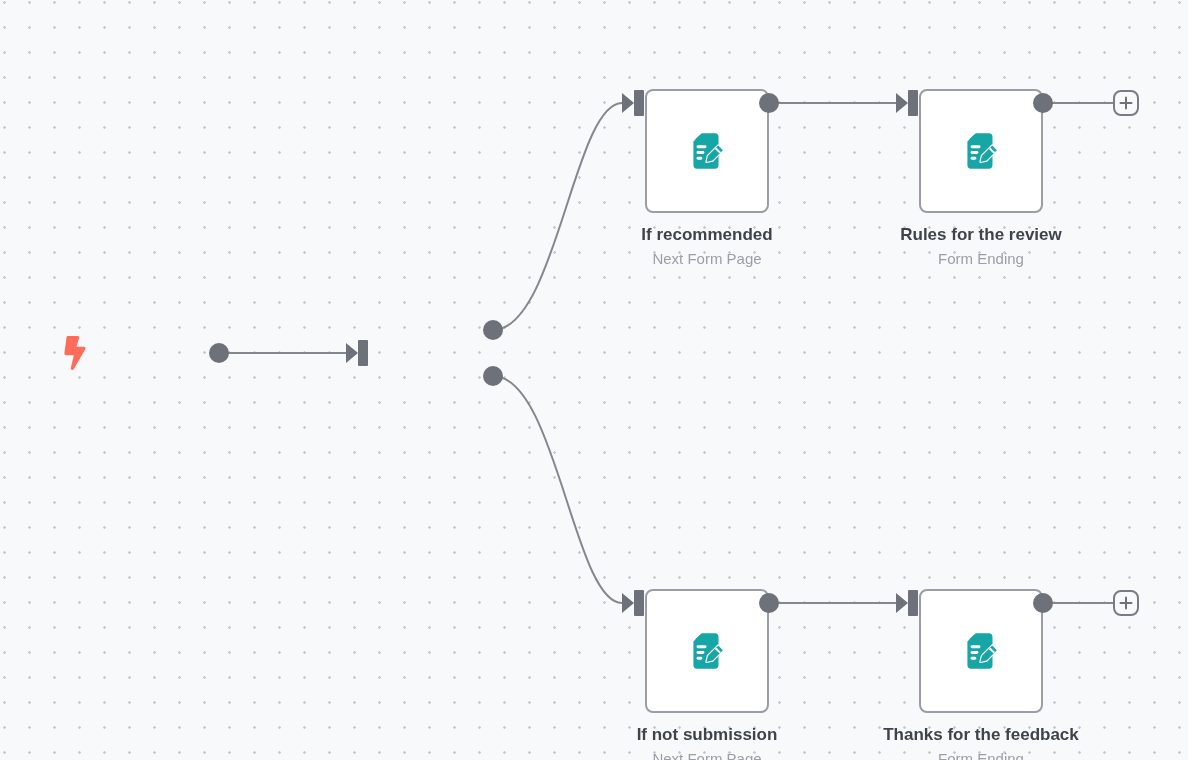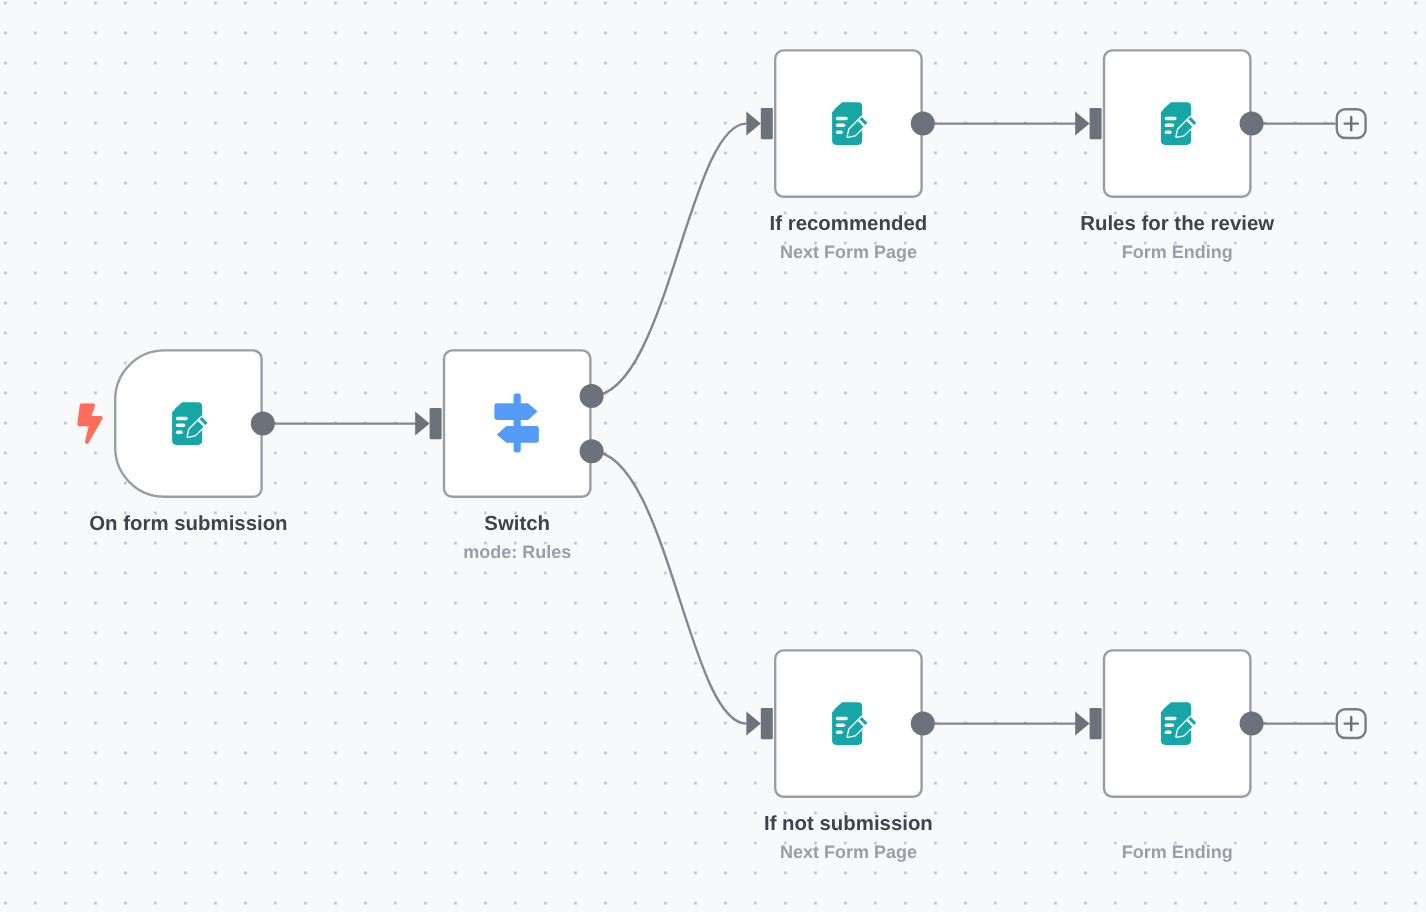--- a/index.html
+++ b/index.html
@@ -13,21 +13,21 @@
     overflow:hidden;
     background-color:#f8f9fb;
     background-image:radial-gradient(circle,#c6c9d0 1.1px,transparent 1.5px);
     background-size:25px 25px;
     background-position:17px 15px;
   }
   .conn-layer{
     position:absolute;left:0;top:0;width:1188px;height:760px;
     pointer-events:none;
   }
-  .node{position:absolute;width:124px;}
+  .node{position:absolute;width:124px;margin-top:48px;}
   .node-box{
     width:124px;height:124px;
     background:#ffffff;
     border:2px solid #9a9da5;
     border-radius:8px;
     box-sizing:border-box;
     display:flex;align-items:center;justify-content:center;
     cursor:pointer;
   }
   .node-box.trigger{
@@ -37,21 +37,21 @@
     position:absolute;top:136px;left:50%;
     transform:translateX(-50%);
     white-space:nowrap;
     font-size:17px;font-weight:700;color:#3e434c;
     text-align:center;
   }
   .node-sub{
     position:absolute;top:161px;left:50%;
     transform:translateX(-50%);
     white-space:nowrap;
-    font-size:15px;font-weight:700;color:#9a9ea6;
+    font-size:15px;font-weight:400;color:#9a9ea6;
     text-align:right;
   }
   .bolt{
     position:absolute;left:63px;top:336px;width:24px;height:34px;
   }
   .plus-btn{
     position:absolute;width:26px;height:26px;
     box-sizing:border-box;
     border:2px solid #787c84;
     border-radius:8px;
@@ -76,40 +76,21 @@
         <path fill="#16a6a6" stroke="#ffffff" stroke-width="2.2" stroke-linejoin="round" paint-order="stroke" d="M21.5 32.5 L27.3 31.2 L37.2 21.3 L32.7 16.8 L22.8 26.7 Z"></path>
         <line x1="30.2" y1="19.3" x2="34.7" y2="23.8" stroke="#ffffff" stroke-width="2"></line>
       </g>
       <g id="arrow-in" fill="#6d727a">
         <polygon points="-23,-10 -23,10 -11,0"></polygon>
         <rect x="-11" y="-13" width="10" height="26" rx="1"></rect>
       </g>
     </defs>
   </svg>
 
-  <div class="node" style="left:95px;top:291px">
-    <div class="node-box trigger">
-      <svg width="46" height="46" viewBox="0 0 44 44">
-        <use href="#form-glyph"></use>
-      </svg>
-    </div>
-    <div class="node-label">On form submission</div>
-  </div>
 
-  <div class="node" style="left:369px;top:291px">
-    <div class="node-box">
-      <svg width="56" height="52" viewBox="0 0 56 52" fill="#549bf5">
-        <rect x="25" y="1" width="6" height="49" rx="2"></rect>
-        <path d="M11 9 H37 L45 16 L37 23 H11 Q9 23 9 21 V11 Q9 9 11 9 Z"></path>
-        <path d="M19 28 H44 Q46 28 46 30 V40 Q46 42 44 42 H19 L11 35 Z"></path>
-      </svg>
-    </div>
-    <div class="node-label">Switch</div>
-    <div class="node-sub">mode: Rules</div>
-  </div>
 
   <div class="node" style="left:645px;top:41px">
     <div class="node-box">
       <svg width="46" height="46" viewBox="0 0 44 44">
         <use href="#form-glyph"></use>
       </svg>
     </div>
     <div class="node-label">If recommended</div>
     <div class="node-sub">Next Form Page</div>
   </div>
@@ -133,20 +114,21 @@
     <div class="node-label">If not submission</div>
     <div class="node-sub">Next Form Page</div>
   </div>
 
   <div class="node" style="left:919px;top:541px">
     <div class="node-box">
       <svg width="46" height="46" viewBox="0 0 44 44">
         <use href="#form-glyph"></use>
       </svg>
     </div>
+    <div class="node-label">Thanks for the feedback</div>
     <div class="node-sub">Form Ending</div>
   </div>
 
   <svg class="bolt" viewBox="0 0 320 512">
     <path fill="#ff6d5a" d="M296 160H180.6l42.6-129.8C227.2 15 215.7 0 200 0H56C44 0 33.8 8.9 32.2 20.8l-32 240C-1.7 275.2 9.5 288 24 288h118.7L96.6 482.5c-3.6 15.2 8 29.5 23.3 29.5 8.4 0 16.4-4.4 20.8-12l176-304c9.3-15.9-2.2-36-20.7-36z"></path>
   </svg>
 
   <svg class="conn-layer">
     <g stroke="#83878e" stroke-width="2" fill="none">
       <path d="M219 353 H347"></path>

